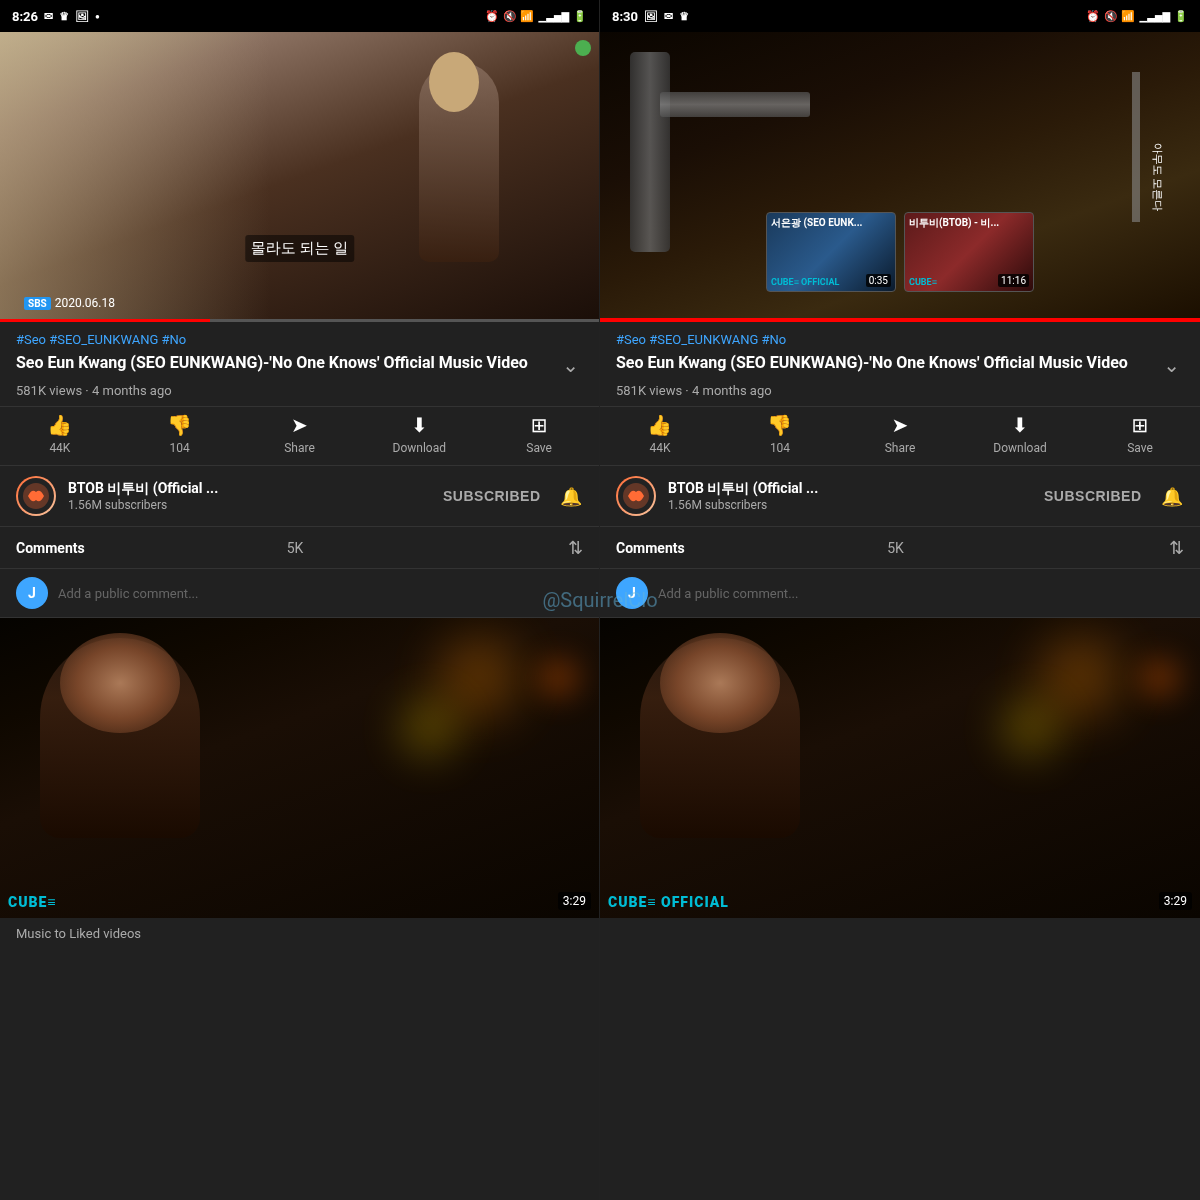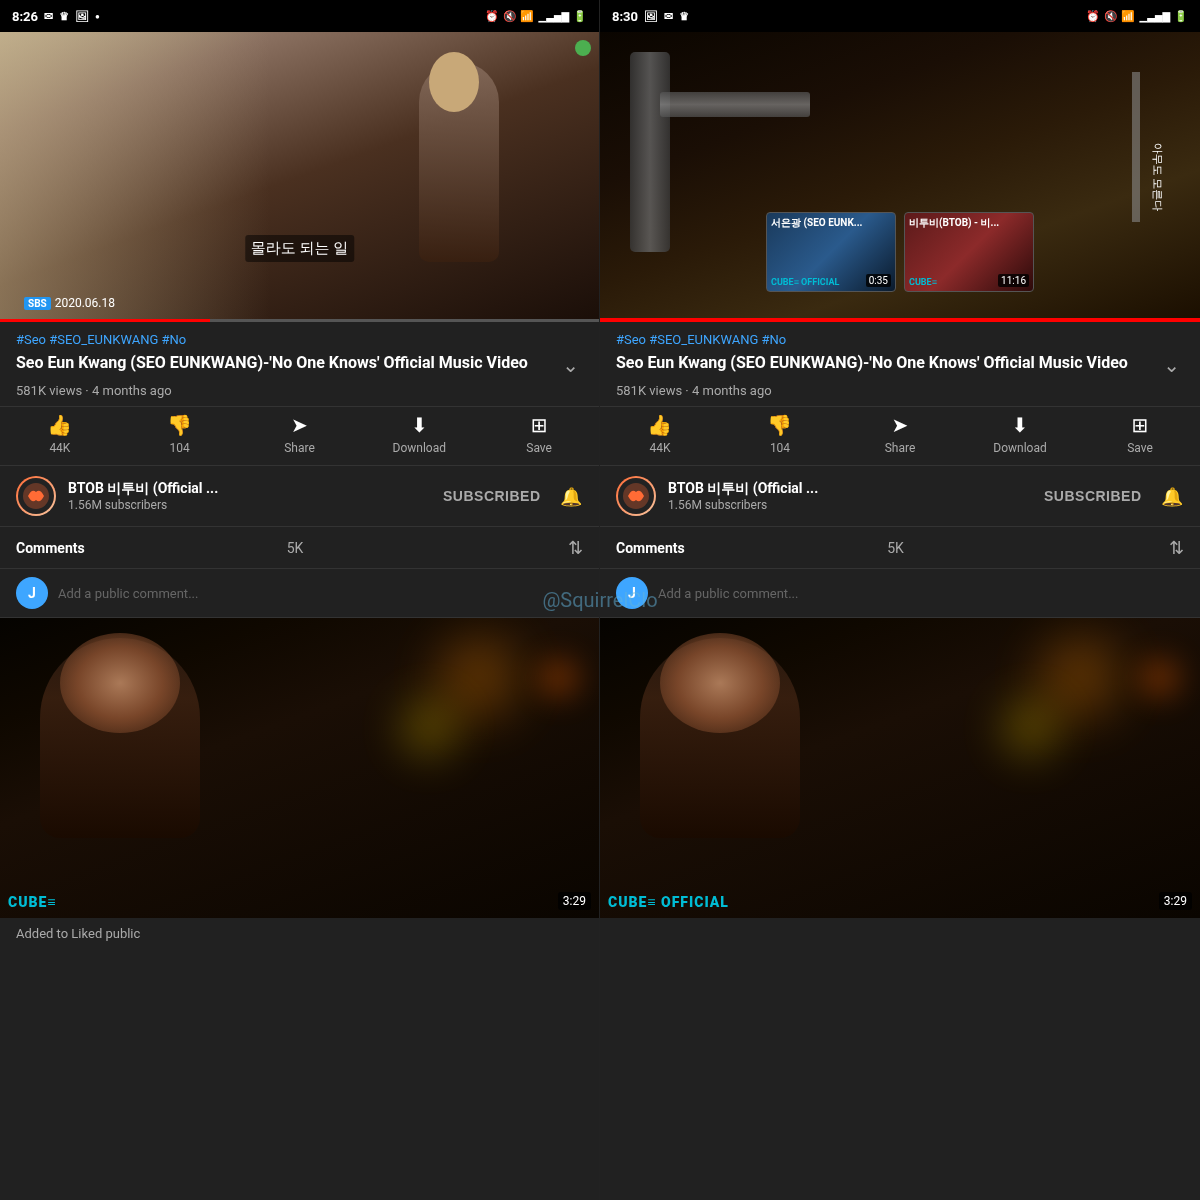--- a/index.html
+++ b/index.html
@@ -559,21 +559,21 @@
             <div class="bokeh-light" style="width:40px;height:40px;background:#ff6600;top:40px;right:20px;opacity:0.35;filter:blur(15px);"></div>
 
             <div style="position:absolute;left:40px;top:20px;width:160px;height:200px;background:linear-gradient(180deg,#2a1a10 0%,#3a2010 30%,#1a0a00 100%);border-radius:80px 80px 20px 20px;opacity:0.9;"></div>
             <div style="position:absolute;left:60px;top:15px;width:120px;height:100px;background:radial-gradient(ellipse,#c8906a 0%,#8a5030 50%,transparent 100%);border-radius:50%;opacity:0.8;"></div>
             <span class="cube-logo-bottom">CUBE≡</span>
             <span class="video-duration">3:29</span>
           </div>
         </div>
       </div>
 
-      <div class="bottom-label">Added to Liked public</div>
+      <div class="bottom-label">Music to Liked videos</div>
     </div>
   </div>
 
   <div class="phone-panel" style="border-right:none;">
 
     <div class="status-bar">
       <div class="status-left">
         <span>8:30</span>
         <span style="font-size:11px;">🖼</span>
         <span style="font-size:11px;">✉</span>

